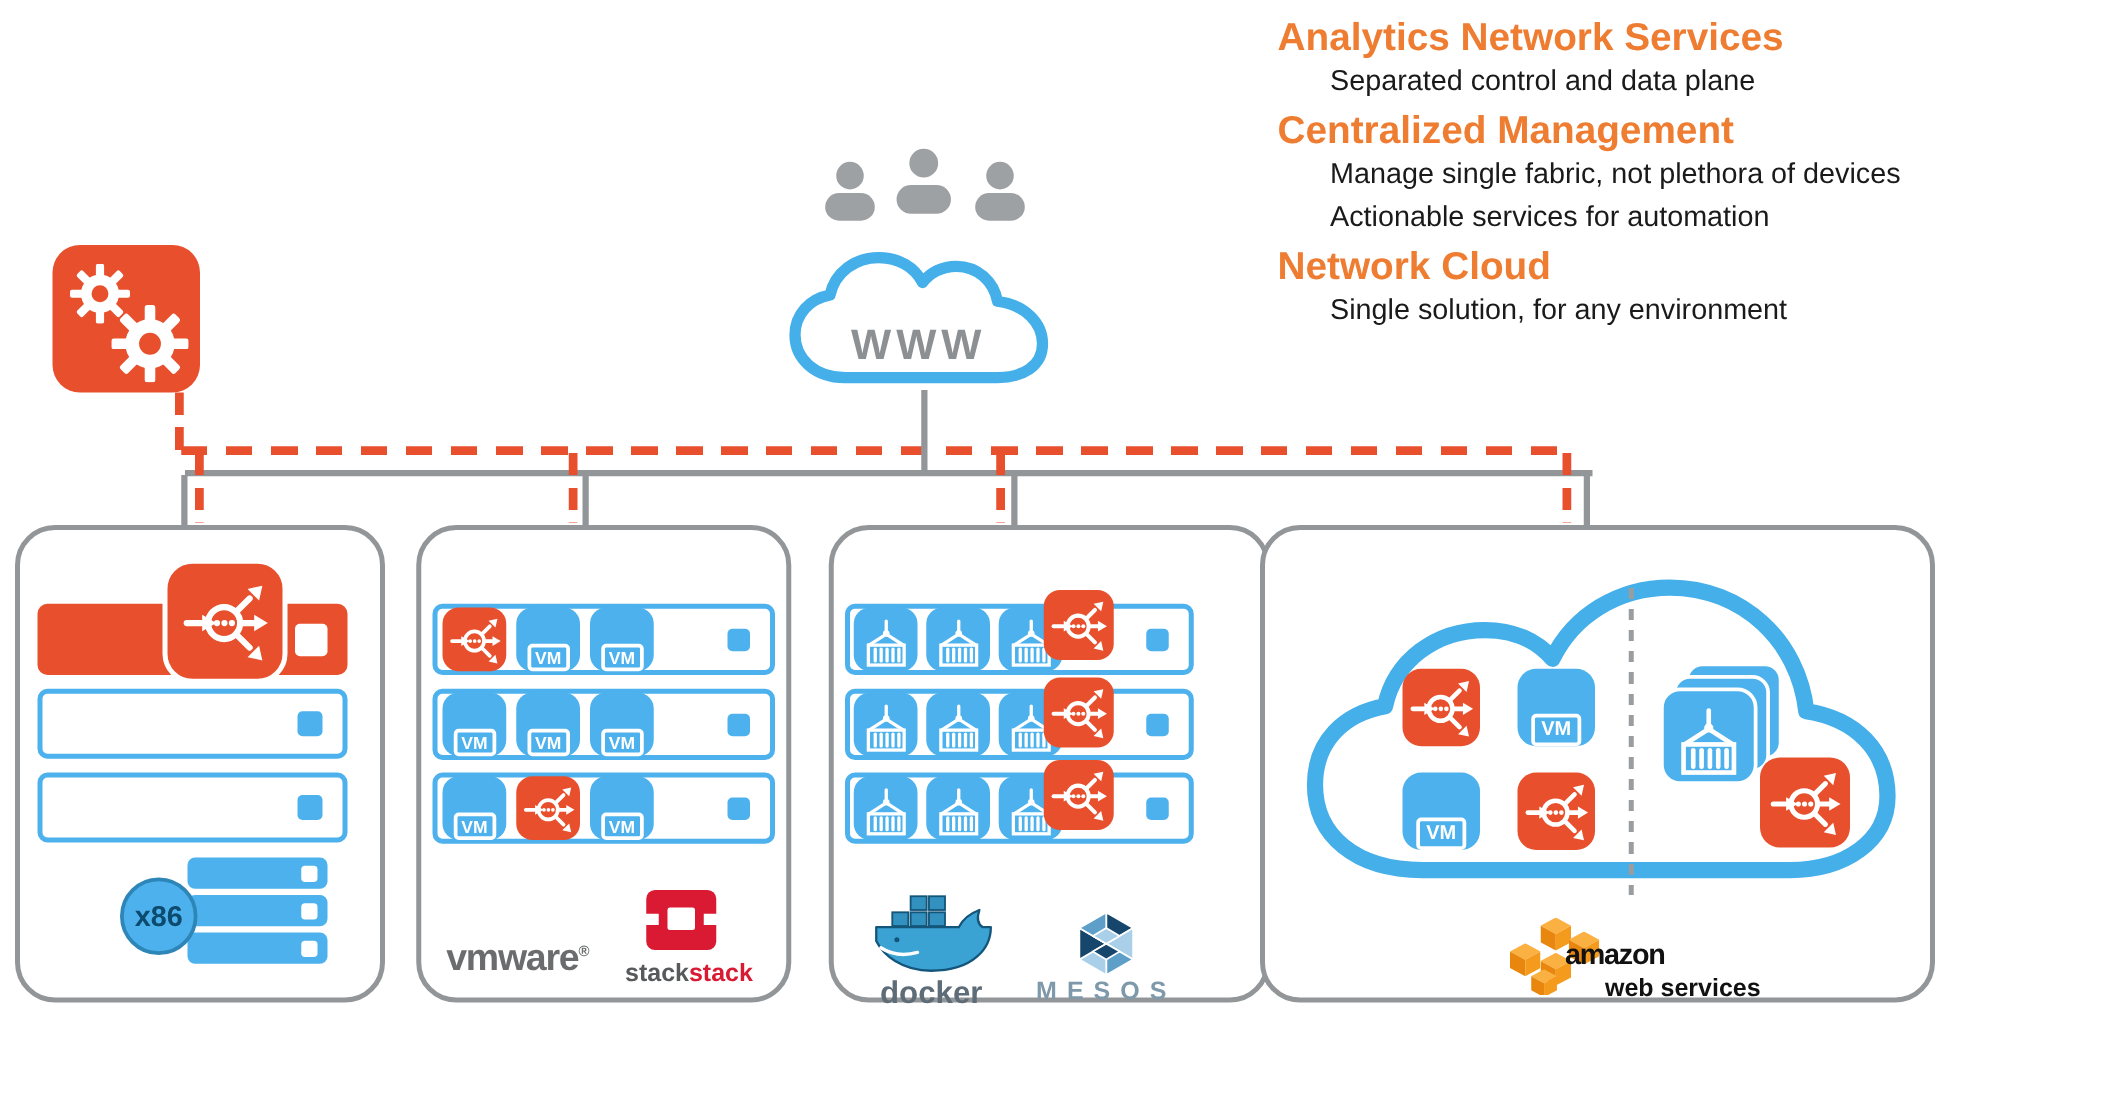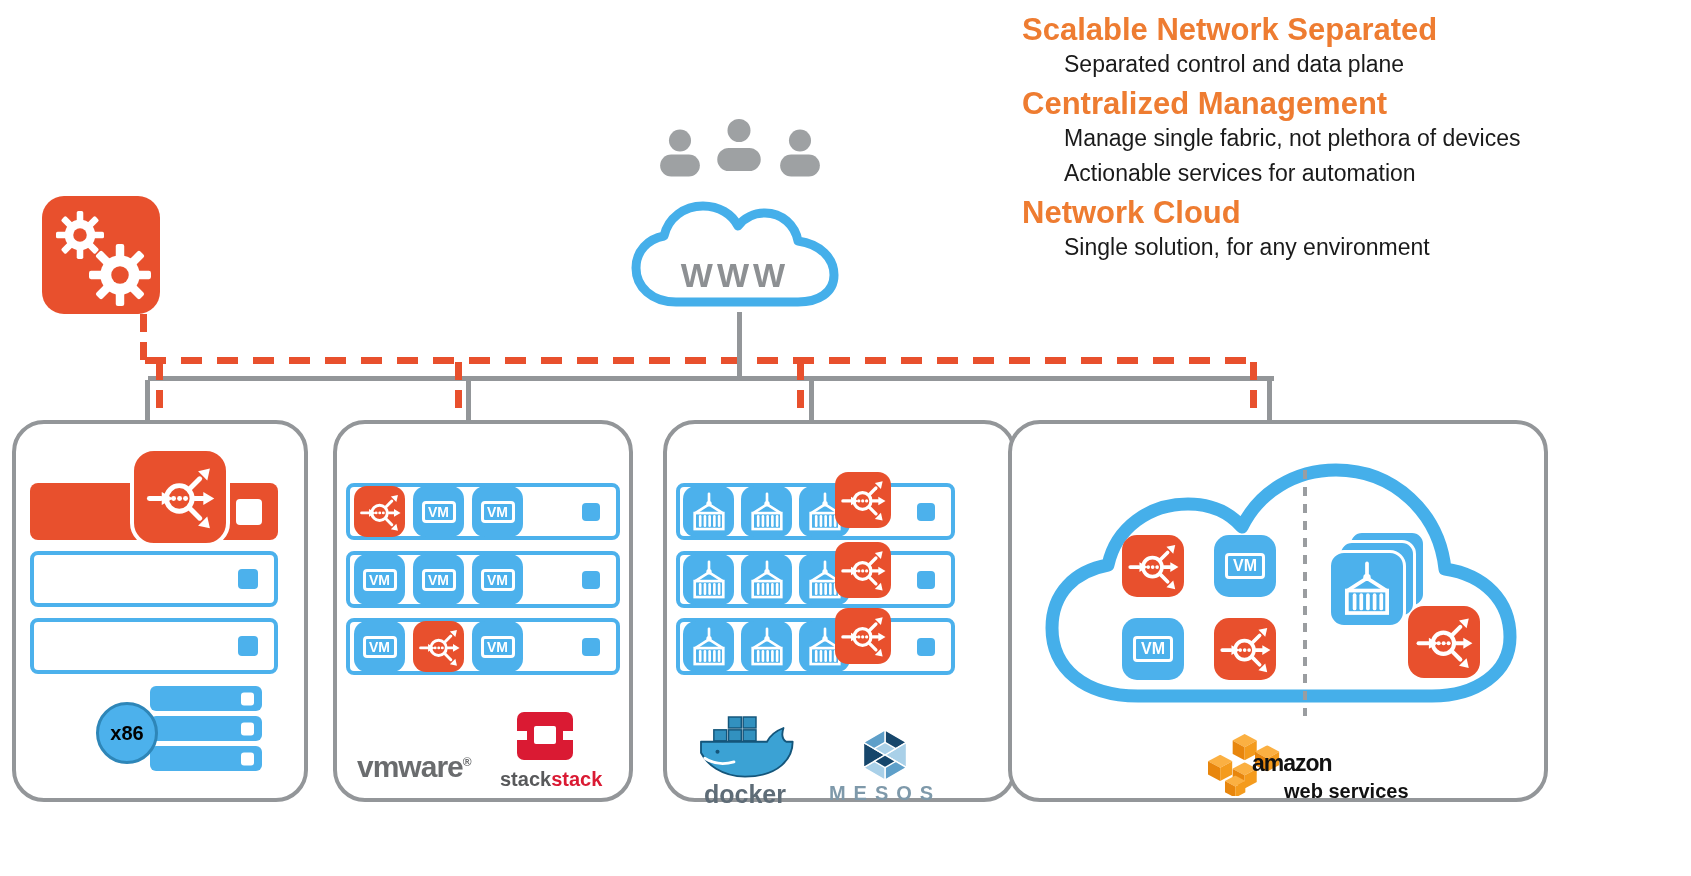--- a/index.html
+++ b/index.html
@@ -39,34 +39,34 @@
   
   .panel{border:4px solid var(--gray);border-radius:32px;background:#fff;}
   .bar{position:absolute;border-radius:8px;}
   .bar.orange{background:var(--orange);}
   .bar.framed{background:#fff;border:4px solid var(--blue);}
   .bar-sq{position:absolute;right:16px;top:50%;transform:translateY(-50%);border-radius:4px;}
   .sq-white{width:26px;height:26px;background:#fff;}
   .sq-blue{width:20px;height:20px;background:var(--blue);}
 
   .tile{position:absolute;border-radius:13px;display:flex;align-items:center;justify-content:center;}
-  .tile.blue{background:var(--blue);}
+  .tile.blue{background:var(--blue);align-items:flex-end;}
   .tile.orange{background:var(--orange);}
   .vm-frame{border:3px solid #fff;border-radius:4px;color:#fff;font-weight:bold;
             display:flex;align-items:center;justify-content:center;}
   .vm-sm{width:34px;height:22px;font-size:14px;}
   .vm-lg{width:40px;height:26px;font-size:16px;}
 
   .se-big{border:4px solid #fff;}
 
   
   .srv{position:absolute;background:var(--blue);border-radius:6px;}
   .srv-sq{position:absolute;right:8px;top:50%;transform:translateY(-50%);width:13px;height:13px;background:#fff;border-radius:3px;}
   .x86-circle{position:absolute;border-radius:50%;background:var(--blue);border:3px solid #2E86B8;
-              display:flex;align-items:center;justify-content:center;color:#000000;font-weight:bold;font-size:20px;}
+              display:flex;align-items:center;justify-content:center;color:#0c4a6e;font-weight:bold;font-size:23px;}
 
   
   .vmware-txt{font-size:30px;font-weight:bold;color:#6A6C6E;letter-spacing:-1px;}
   .vmware-reg{font-size:12px;vertical-align:super;}
   .os-logo{position:absolute;width:56px;height:48px;background:#DA1A33;border-radius:7px;}
   .os-hole{position:absolute;left:17px;top:14px;width:22px;height:18px;background:#fff;border-radius:2px;}
   .os-notch{position:absolute;width:11px;height:9px;background:#fff;top:19px;}
   .os-txt{font-size:20px;font-weight:bold;color:#58595B;text-align:center;}
   .os-txt b{color:#DA1A33;}
   .docker-txt{font-size:25px;font-weight:bold;color:#5E6C77;text-align:center;}
@@ -161,21 +161,21 @@
     <use href="#person" x="122" y="14" width="46" height="50" fill="#9EA1A3"></use>
     <use href="#person" x="58" y="2" width="52" height="58" fill="#9EA1A3" stroke="#fff" stroke-width="1.5"></use>
   </svg>
 
   <svg class="abs" style="left:622px;top:192px" width="238" height="128" viewBox="0 0 238 128">
     <path d="M54,110 C30,110 14,95 14,76 C14,59 26,47 42,44 C46,26 62,14 81,14 C97,14 110,22 116,34 C122,26 132,21 143,21 C160,21 173,33 176,49 C198,52 212,66 212,83 C212,101 196,110 176,110 Z" fill="#fff" stroke="#45AFEA" stroke-width="9" stroke-linejoin="round"></path>
     <text x="113" y="95" text-anchor="middle" font-size="34" font-weight="bold" letter-spacing="4" fill="#8D9093">WWW</text>
   </svg>
 
   <div class="abs features">
-    <div class="feat-h">Scalable Network Separated</div>
+    <div class="feat-h">Analytics Network Services</div>
     <div class="feat-d">Separated control and data plane</div>
     <div class="feat-h">Centralized Management</div>
     <div class="feat-d">Manage single fabric, not plethora of devices</div>
     <div class="feat-d">Actionable services for automation</div>
     <div class="feat-h">Network Cloud</div>
     <div class="feat-d">Single solution, for any environment</div>
   </div>
 
   <div class="abs dash-v" style="left:140px;top:314px;height:46px"></div>
   <div class="abs dash-h" style="left:145px;top:357px;width:1112px"></div>

